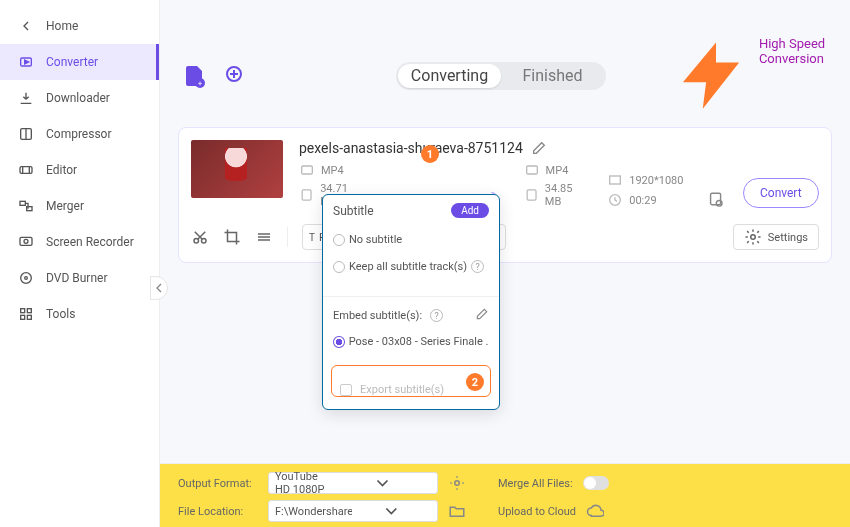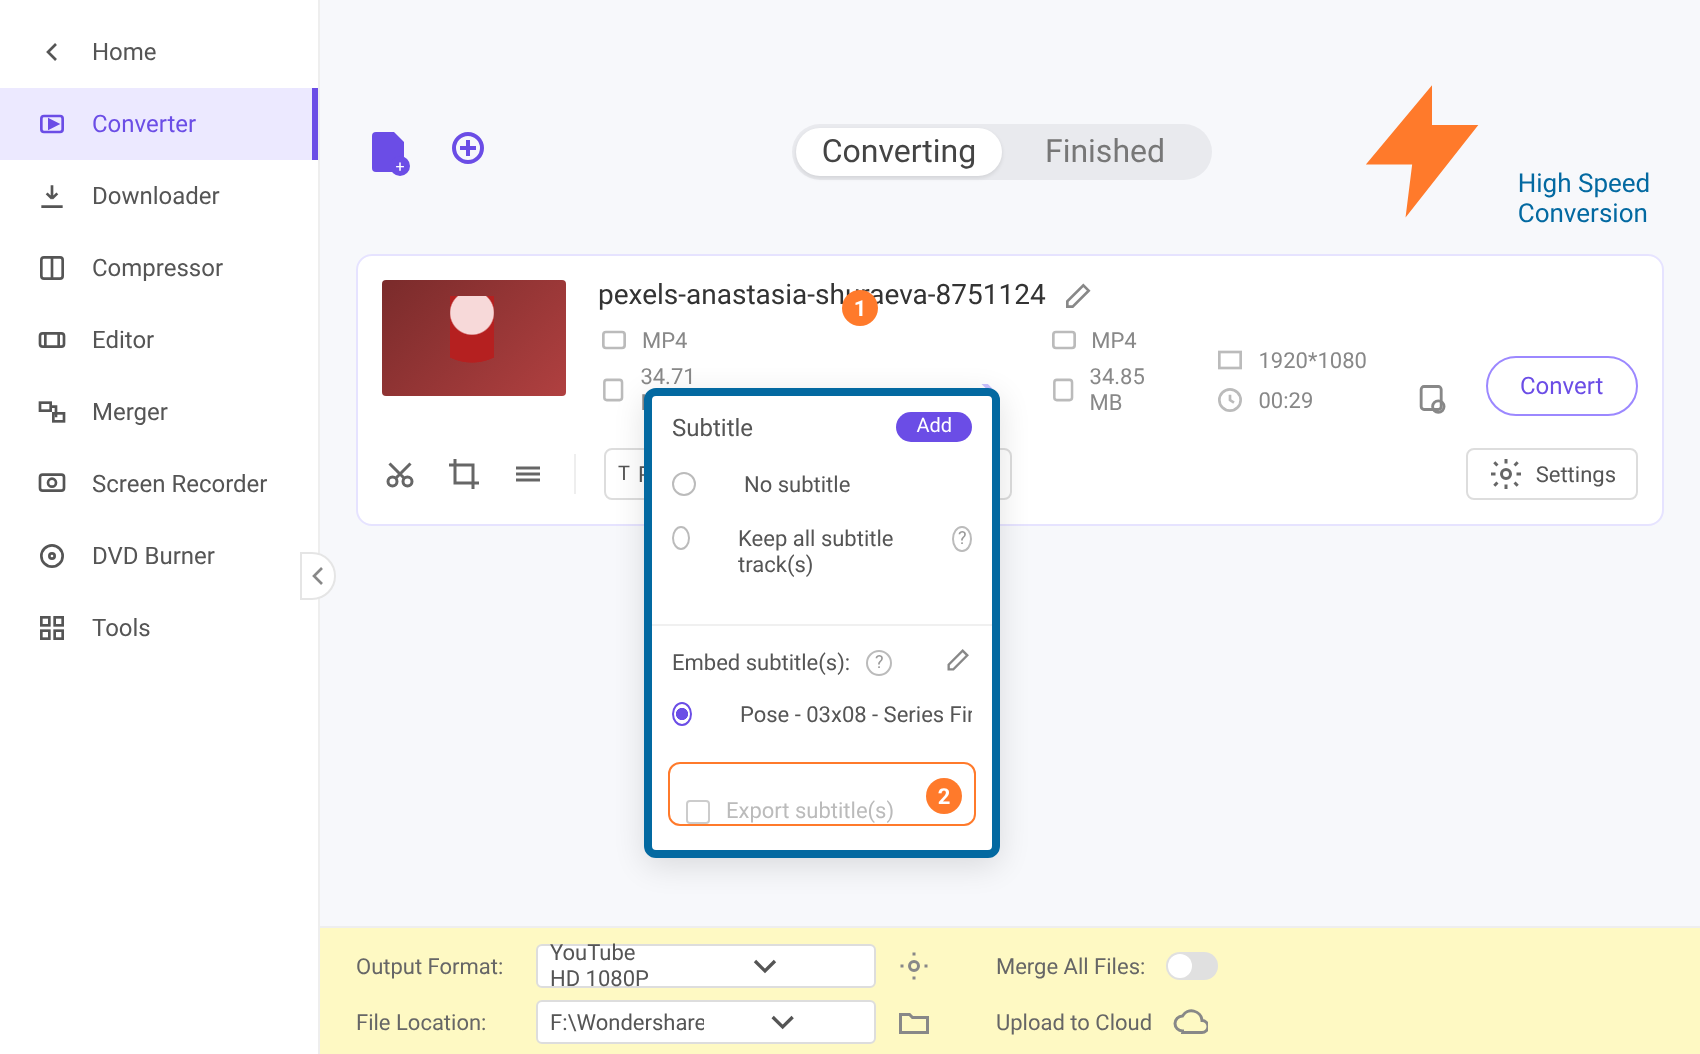--- a/index.html
+++ b/index.html
@@ -12,51 +12,51 @@
 .sb-item.active{background:#ece9ff;color:#6b4de6;border-right:3px solid #6b4de6}
 .sb-ico{width:16px;height:16px;display:flex;align-items:center;justify-content:center}
 .drawer-handle{position:absolute;left:150px;top:276px;width:18px;height:24px;background:#fff;border:1px solid #e5e5e5;border-radius:0 12px 12px 0;display:flex;align-items:center;justify-content:center;color:#888;z-index:5}
 .main{position:absolute;left:160px;top:0;right:0;bottom:64px;background:#f7f8fb;padding:36px 18px 12px 18px}
 .topbar{display:flex;align-items:center;gap:18px;padding:0 4px 12px 4px}
 .addbtns{display:flex;gap:18px}
 .addbtn{width:24px;height:24px;display:flex;align-items:center;justify-content:center}
 .segtabs{margin-left:130px;width:210px;height:28px;background:#e9eaee;border-radius:14px;display:flex;align-items:center;padding:2px}
 .segtab{flex:1;text-align:center;line-height:24px;border-radius:12px;color:#777;font-size:16px}
 .segtab.active{background:#fff;color:#444;box-shadow:0 1px 2px rgba(0,0,0,.1)}
-.hsc{margin-left:auto;color:#0369a1;font-size:13px;display:flex;align-items:flex-end;gap:6px}
+.hsc{margin-left:auto;color:#a21caf;font-size:13px;display:flex;align-items:flex-start;gap:6px}
 .card{background:#fff;border:1px solid #e6e3ff;border-radius:8px;padding:12px}
 .cardhead{display:flex;align-items:flex-start;gap:16px}
 .thumb{width:92px;height:58px;background:linear-gradient(135deg,#7a2b2b,#b04040);border-radius:2px;position:relative;overflow:hidden}
 .thumb::after{content:"";position:absolute;left:34px;top:8px;width:22px;height:42px;background:radial-gradient(circle at 50% 20%,#f7d9d9 30%,#b52020 32%,#b52020 70%,transparent 71%)}
 .filename{display:flex;align-items:center;gap:8px;font-size:14px;color:#333;margin-bottom:6px}
 .metarow{display:flex;align-items:flex-end;gap:18px}
 .mcol{display:flex;flex-direction:column;gap:4px;font-size:11px;color:#888}
 .mitem{display:flex;align-items:center;gap:6px}
 .arrow{color:#c9c1ff;font-size:20px;padding:0 6px}
 .convertbtn{margin-left:auto;margin-top:10px;width:80px;height:30px;border:1px solid #9c88ff;border-radius:15px;background:#fff;color:#6b4de6;font-size:12px;display:flex;align-items:center;justify-content:center}
 .toolrow{display:flex;align-items:center;gap:14px;margin-top:12px;padding-top:4px}
 .ticon{width:18px;height:18px;display:flex;align-items:center;justify-content:center;color:#666}
 .seldrop{height:26px;border:1px solid #ddd;border-radius:4px;background:#fff;display:flex;align-items:center;padding:0 6px;gap:4px;font-size:11px;color:#555}
 .subdrop{width:84px;position:relative}
 .subdrop .chev{width:20px;height:24px;border:1.5px solid #ff7a2b;border-radius:4px;display:flex;align-items:center;justify-content:center;margin-left:2px}
 .audiodrop{width:106px}
 .settingsbtn{margin-left:auto;height:26px;border:1px solid #ddd;border-radius:4px;background:#fff;display:flex;align-items:center;padding:0 10px;gap:6px;font-size:11px;color:#555}
 .badge{width:18px;height:18px;border-radius:50%;background:#ff7a2b;color:#fff;font-size:11px;font-weight:bold;display:flex;align-items:center;justify-content:center;position:absolute}
 .b1{left:421px;top:145px}
-.popup{position:absolute;left:322px;top:194px;width:178px;background:#fff;border:4px solid #0369a1;border-radius:6px;box-shadow:0 4px 16px rgba(0,0,0,.12);z-index:10;padding-bottom:4px}
+.popup{position:absolute;left:322px;top:194px;width:178px;background:#fff;border:1px solid #0369a1;border-radius:6px;box-shadow:0 4px 16px rgba(0,0,0,.12);z-index:10;padding-bottom:4px}
 .pophead{display:flex;align-items:center;justify-content:space-between;padding:8px 10px}
 .addchip{background:#6b4de6;color:#fff;font-size:10px;padding:2px 10px;border-radius:10px}
-.popopt{display:flex;align-items:flex-start;gap:24px;padding:7px 10px;font-size:11px;color:#555}
+.popopt{display:flex;align-items:center;gap:4px;padding:7px 10px;font-size:11px;color:#555}
 .radio{width:12px;height:12px;border:1.5px solid #bbb;border-radius:50%}
 .radio.sel{border-color:#6b4de6;background:radial-gradient(circle,#6b4de6 45%,#fff 50%)}
 .popsec{display:flex;align-items:center;gap:8px;padding:10px 10px 4px 10px;font-size:11px;color:#555;border-top:1px solid #f0f0f0;margin-top:16px}
 .pencil{margin-left:auto;color:#999}
 .exportbox{margin:10px 8px 8px 8px;height:32px;border:1.5px solid #ff7a2b;border-radius:6px;display:flex;align-items:flex-end;padding:0 8px;gap:8px;color:#bbb;font-size:11px;position:relative}
 .chk{width:12px;height:12px;border:1.5px solid #ccc;border-radius:2px}
-.footer{position:absolute;left:160px;bottom:0;right:0;height:64px;background:#fef9c3;border-top:1px solid #eee;padding:8px 18px;display:flex;flex-direction:column;gap:6px;font-size:11px;color:#666}
+.footer{position:absolute;left:160px;bottom:0;right:0;height:64px;background:#fde047;border-top:1px solid #eee;padding:8px 18px;display:flex;flex-direction:column;gap:6px;font-size:11px;color:#666}
 .frow{display:flex;align-items:center;gap:10px}
 .fsel{width:170px;height:22px;border:1px solid #ddd;border-radius:3px;background:#fff;padding:0 6px;display:flex;align-items:center;justify-content:space-between;font-size:11px;color:#555}
 .fsel-narrow{width:170px}
 .startall{position:absolute;right:18px;bottom:14px;width:120px;height:34px;background:#8b7cff;color:#fff;border-radius:17px;display:flex;align-items:center;justify-content:center;font-size:13px}
 .toggle{width:26px;height:14px;background:#e0e0e0;border-radius:7px;position:relative}
 .toggle::after{content:"";position:absolute;left:1px;top:1px;width:12px;height:12px;background:#fff;border-radius:50%}
 svg{width:100%;height:100%}
 .pretext{width:16px;height:16px}
 .gearwrap{width:18px;height:18px}
 .q{width:13px;height:13px;border:1px solid #bbb;border-radius:50%;display:flex;align-items:center;justify-content:center;font-size:9px;color:#999}

